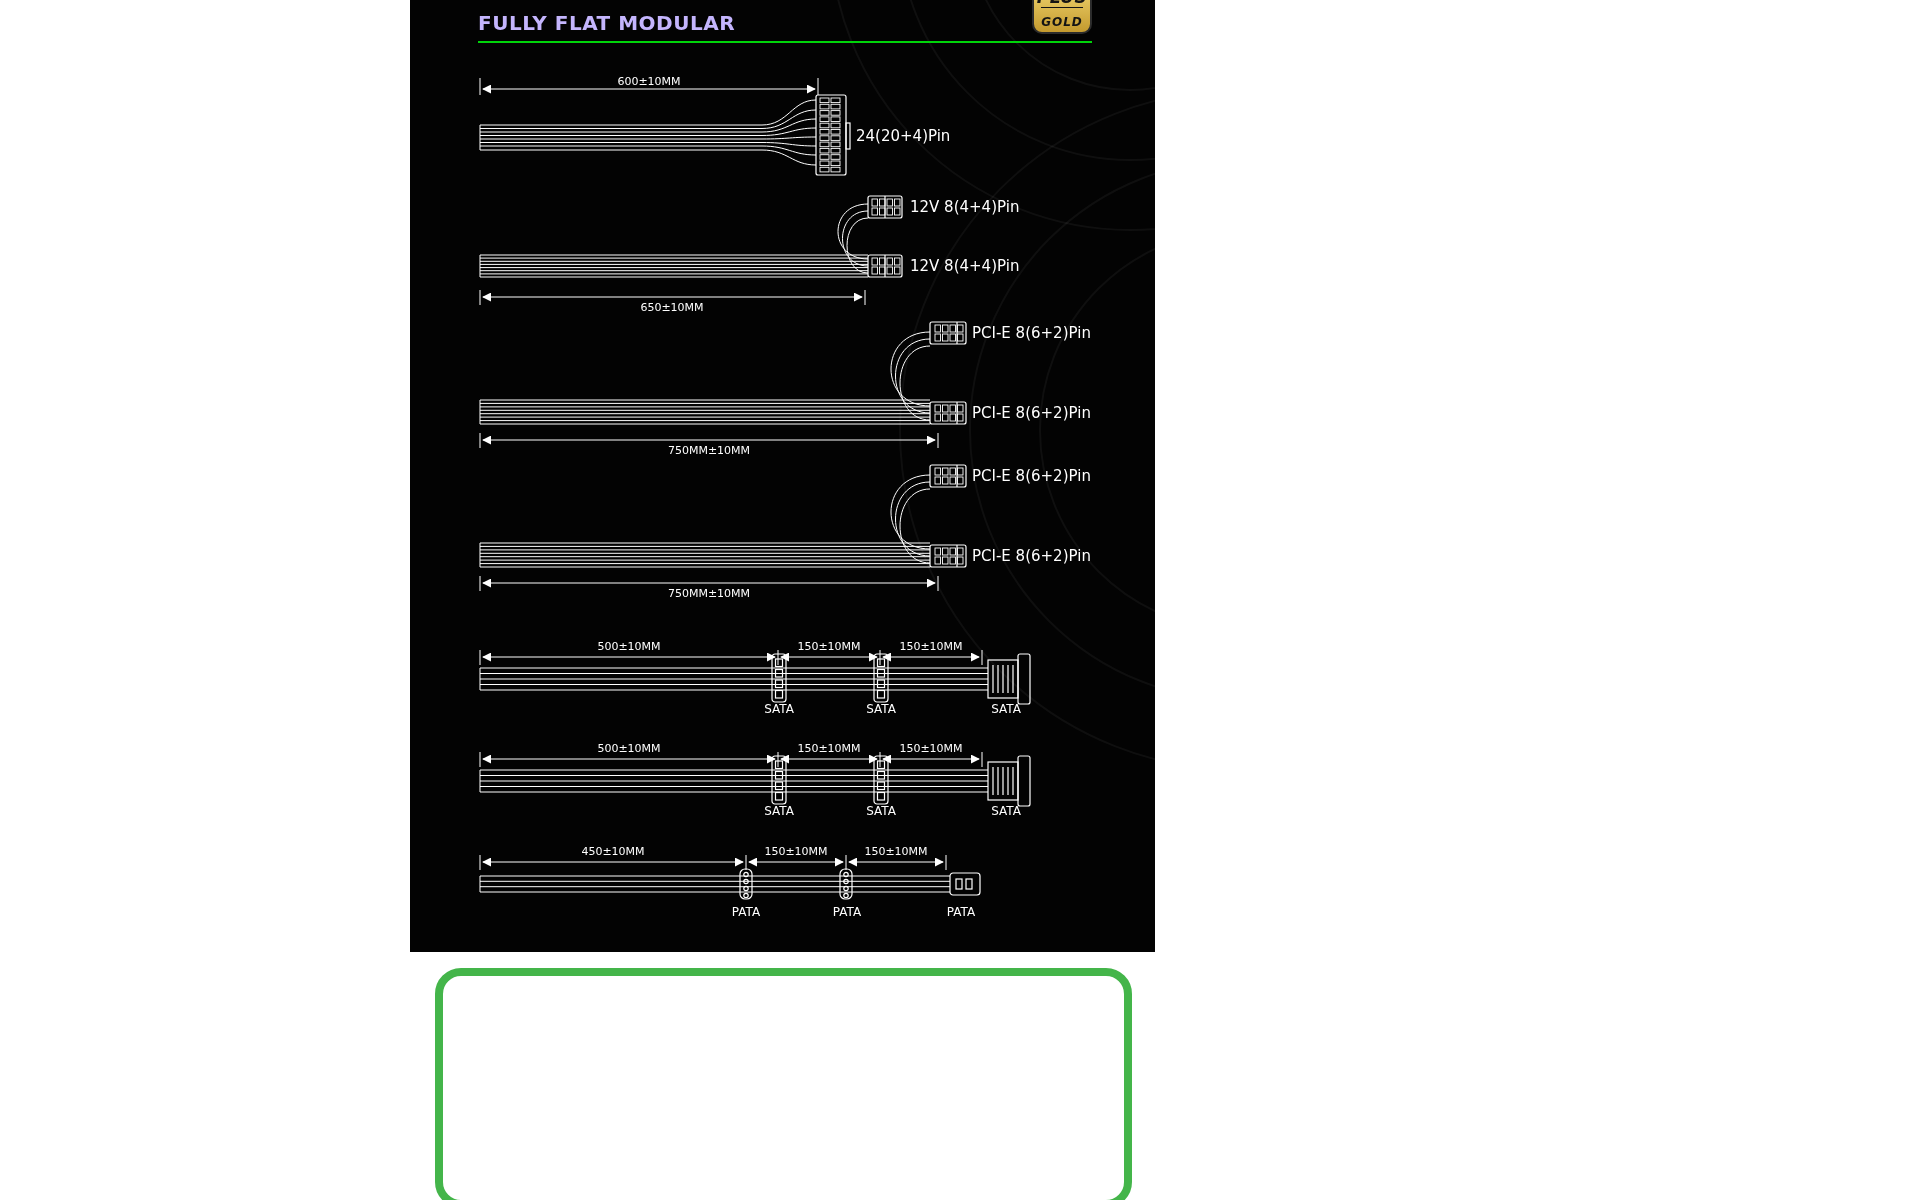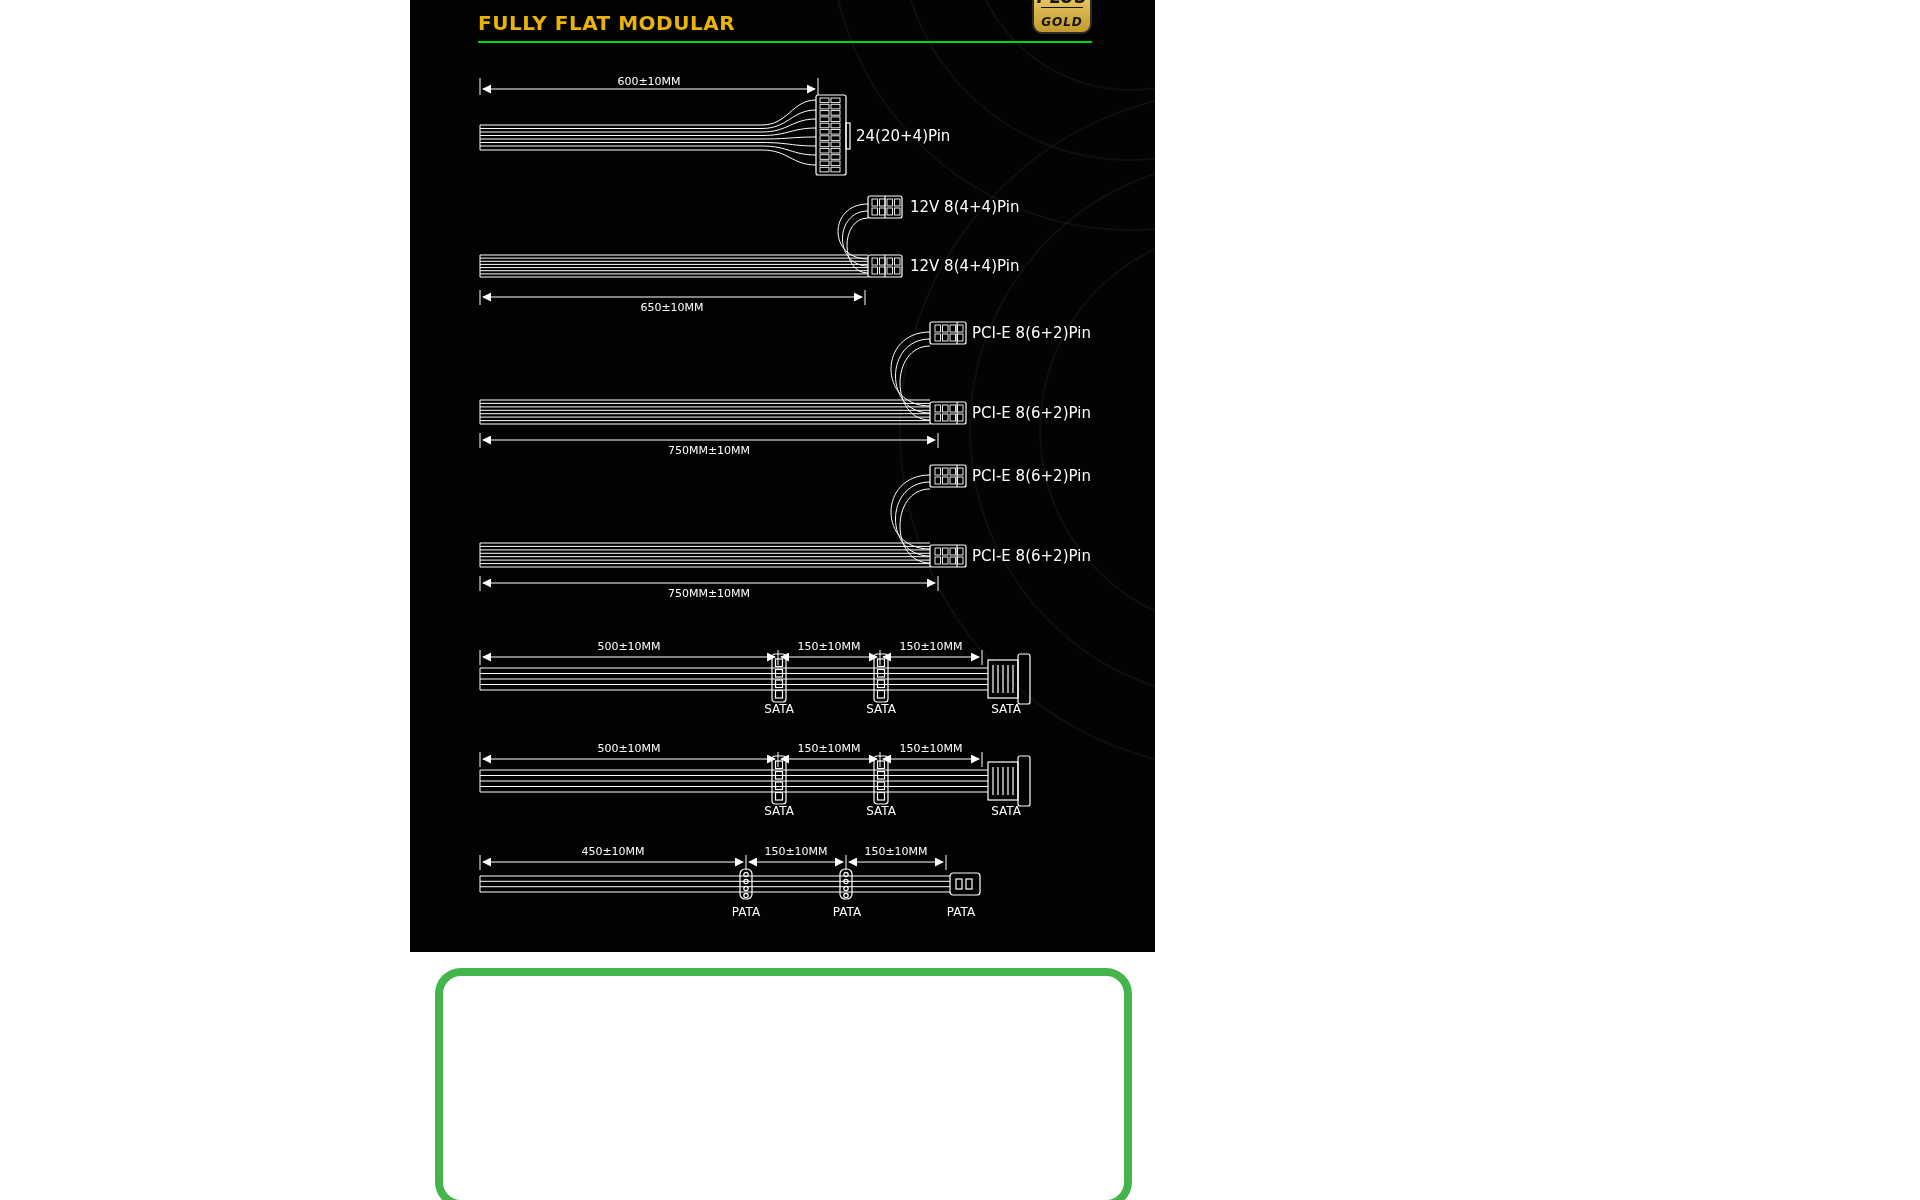--- a/index.html
+++ b/index.html
@@ -1,20 +1,20 @@
 <!DOCTYPE html>
 <html><head>
 <meta charset="utf-8">
 <style>
   * { margin:0; padding:0; box-sizing:border-box; }
   html,body { width:1920px; height:1200px; background:#ffffff; font-family:"DejaVu Sans",sans-serif; position:relative; overflow:hidden; }
 
   .panel { position:absolute; left:410px; top:0; width:745px; height:952px; background:#030303; overflow:hidden; }
 
-  .title { position:absolute; left:68px; top:11px; font-size:20px; font-weight:bold; color:#eab308; letter-spacing:0.5px; z-index:3; }
+  .title { position:absolute; left:68px; top:11px; font-size:20px; font-weight:bold; color:#c4b5fd; letter-spacing:0.5px; z-index:3; }
   .underline { position:absolute; left:68px; top:41px; width:614px; height:2px; background:#00d40a; z-index:3; }
 
   .badge { position:absolute; left:622px; top:-16px; width:60px; height:50px;
            background:linear-gradient(180deg,#f0d570,#c49a2e); border:2px solid #2c2c2c; border-radius:10px;
            display:flex; flex-direction:column; align-items:center; justify-content:flex-end;
            padding-bottom:3px; color:#141414; z-index:4; }
   .badge .b80  { font-size:12px; font-weight:bold; font-style:italic; line-height:1; }
   .badge .bplus{ font-size:17px; font-weight:bold; font-style:italic; line-height:1.1; letter-spacing:0.5px; }
   .badge .bgold{ font-size:12px; font-weight:bold; line-height:1.2; letter-spacing:1px; border-top:1px solid #141414; padding-top:7px;font-style:italic; }
 

